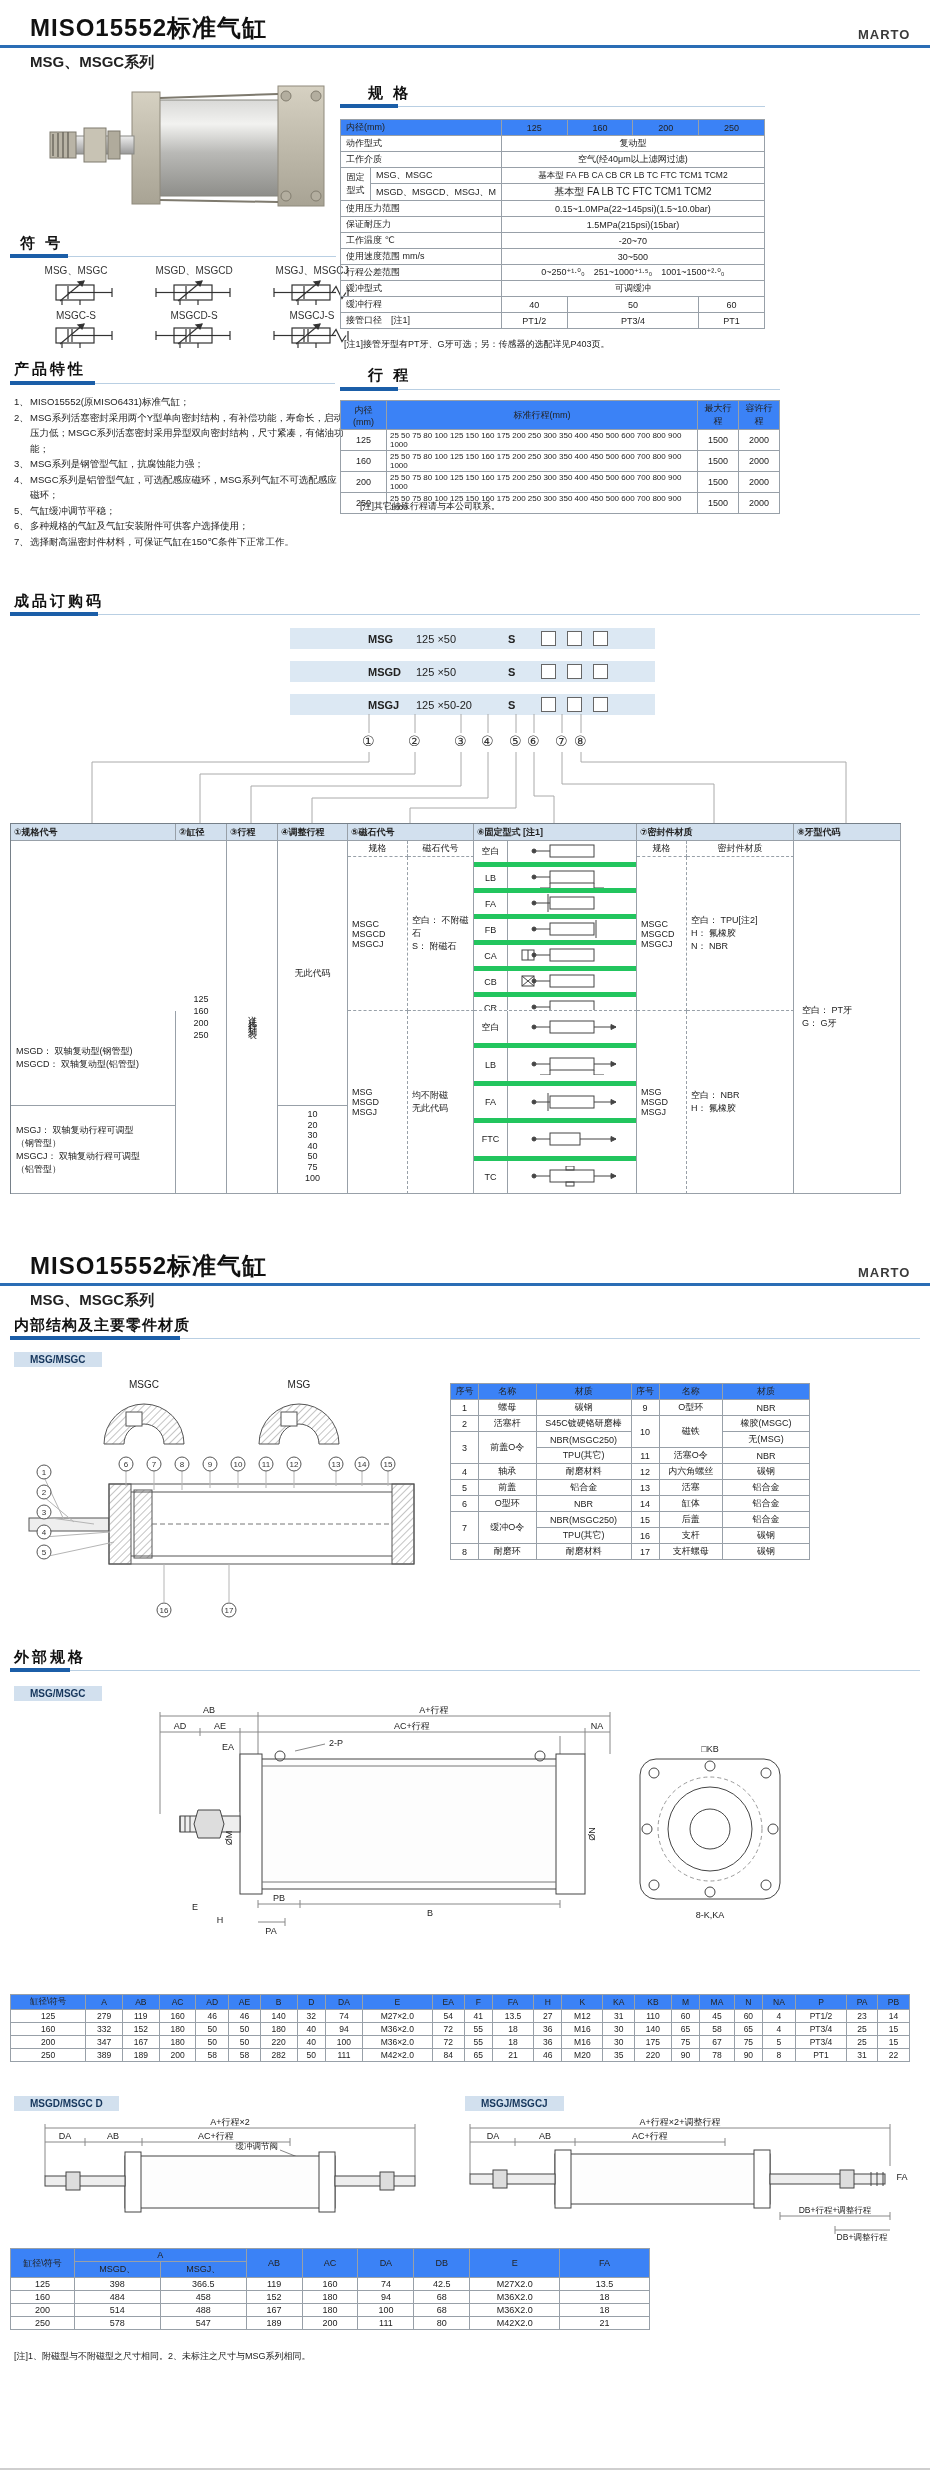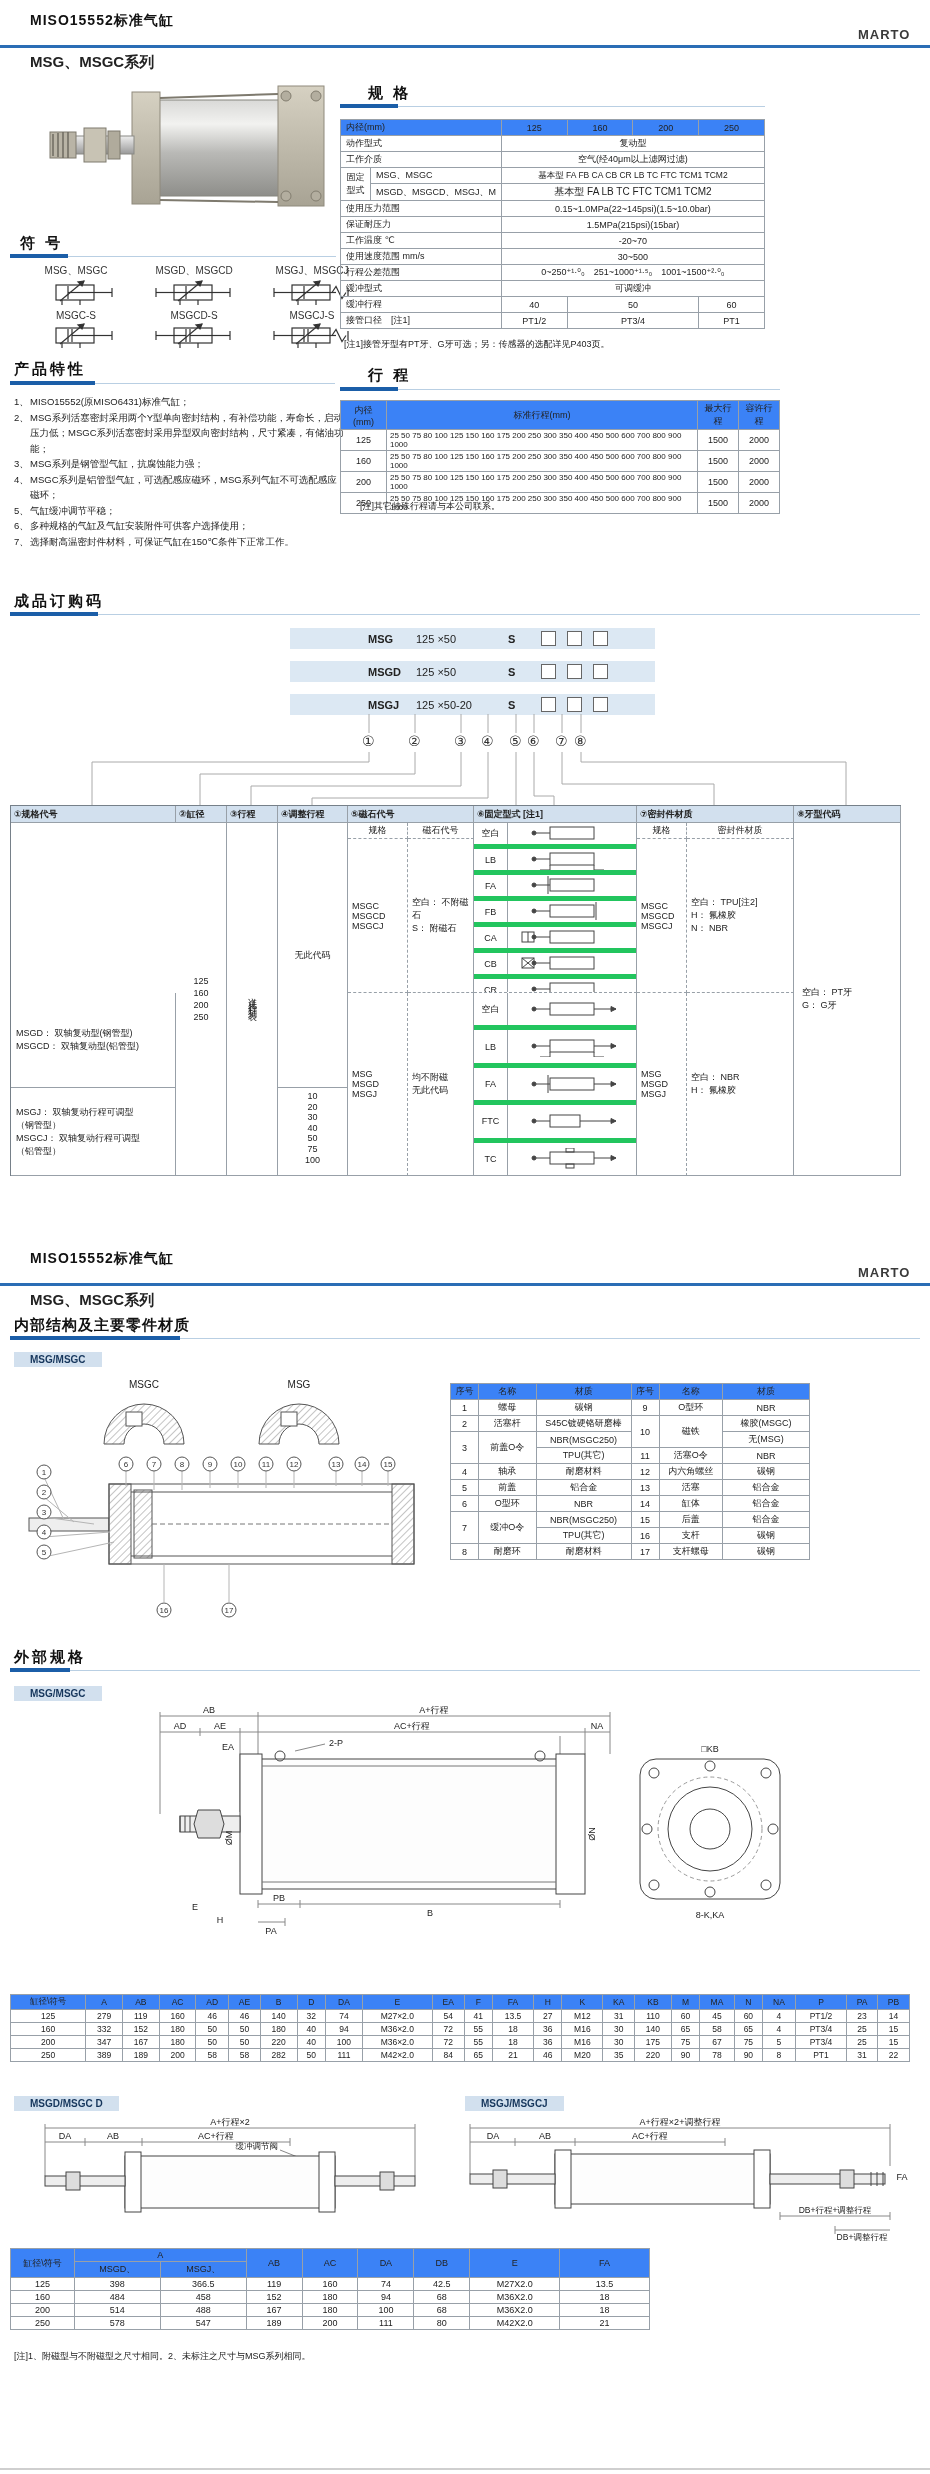--- a/index.html
+++ b/index.html
@@ -1,19 +1,19 @@
 <!DOCTYPE html>
 <html><head>
 <meta charset="utf-8">
 <style>
   html,body{margin:0;padding:0;background:#fff;}
   body{font-family:"Liberation Sans","DejaVu Sans",sans-serif;color:#222;}
   #sheet{position:relative;width:930px;height:2474px;background:#fff;overflow:hidden;}
   .abs{position:absolute;}
-  .title{font-size:14px;font-weight:bold;letter-spacing:1px;color:#111;text-align:right;}
+  .title{font-size:24px;font-weight:bold;letter-spacing:1px;color:#111;text-align:right;}
   .brand{font-size:13px;font-weight:bold;color:#3a3a3a;letter-spacing:1px;}
   .series{font-size:15px;font-weight:bold;color:#222;}
   .blue-rule{height:3px;background:#2a6db5;}
   .sec-h{font-size:15px;font-weight:bold;letter-spacing:3px;color:#111;white-space:nowrap;}
   .accent-dark{height:4px;background:#1b5ea8;}
   .accent-light{height:1px;background:#b9cfe3;}
   .note{font-size:9px;color:#222;}
   table{border-collapse:collapse;}
   .tbl{font-size:9px;}
   .tbl td,.tbl th{border:1px solid #98a0a8;padding:1px 3px;text-align:center;font-weight:normal;vertical-align:middle;}
@@ -406,21 +406,21 @@
       <span class="digit" style="left: 362px;">①</span>
       <span class="digit" style="left: 408px;">②</span>
       <span class="digit" style="left: 454px;">③</span>
       <span class="digit" style="left: 481px;">④</span>
       <span class="digit" style="left: 509px;">⑤</span>
       <span class="digit" style="left: 527px;">⑥</span>
       <span class="digit" style="left: 555px;">⑦</span>
       <span class="digit" style="left: 574px;">⑧</span>
     </div>
 
-  <div id="otable" class="abs" style="left:10px;top:805px;width:890px;">
+  <div id="otable" class="abs" style="left:10px;top:823px;width:890px;">
     <div class="g oh" style="grid-area:1/1/2/2;">①规格代号</div>
     <div class="g oh" style="grid-area:1/2/2/3;">②缸径</div>
     <div class="g oh" style="grid-area:1/3/2/4;">③行程</div>
     <div class="g oh" style="grid-area:1/4/2/5;">④调整行程</div>
     <div class="g oh" style="grid-area:1/5/2/7;">⑤磁石代号</div>
     <div class="g oh" style="grid-area:1/7/2/9;">⑥固定型式 [注1]</div>
     <div class="g oh" style="grid-area:1/9/2/11;">⑦密封件材质</div>
     <div class="g oh" style="grid-area:1/11/2/12;">⑧牙型代码</div>
 
     <div class="g osub dashr dashb" style="grid-area:2/5/3/6;">规格</div>

